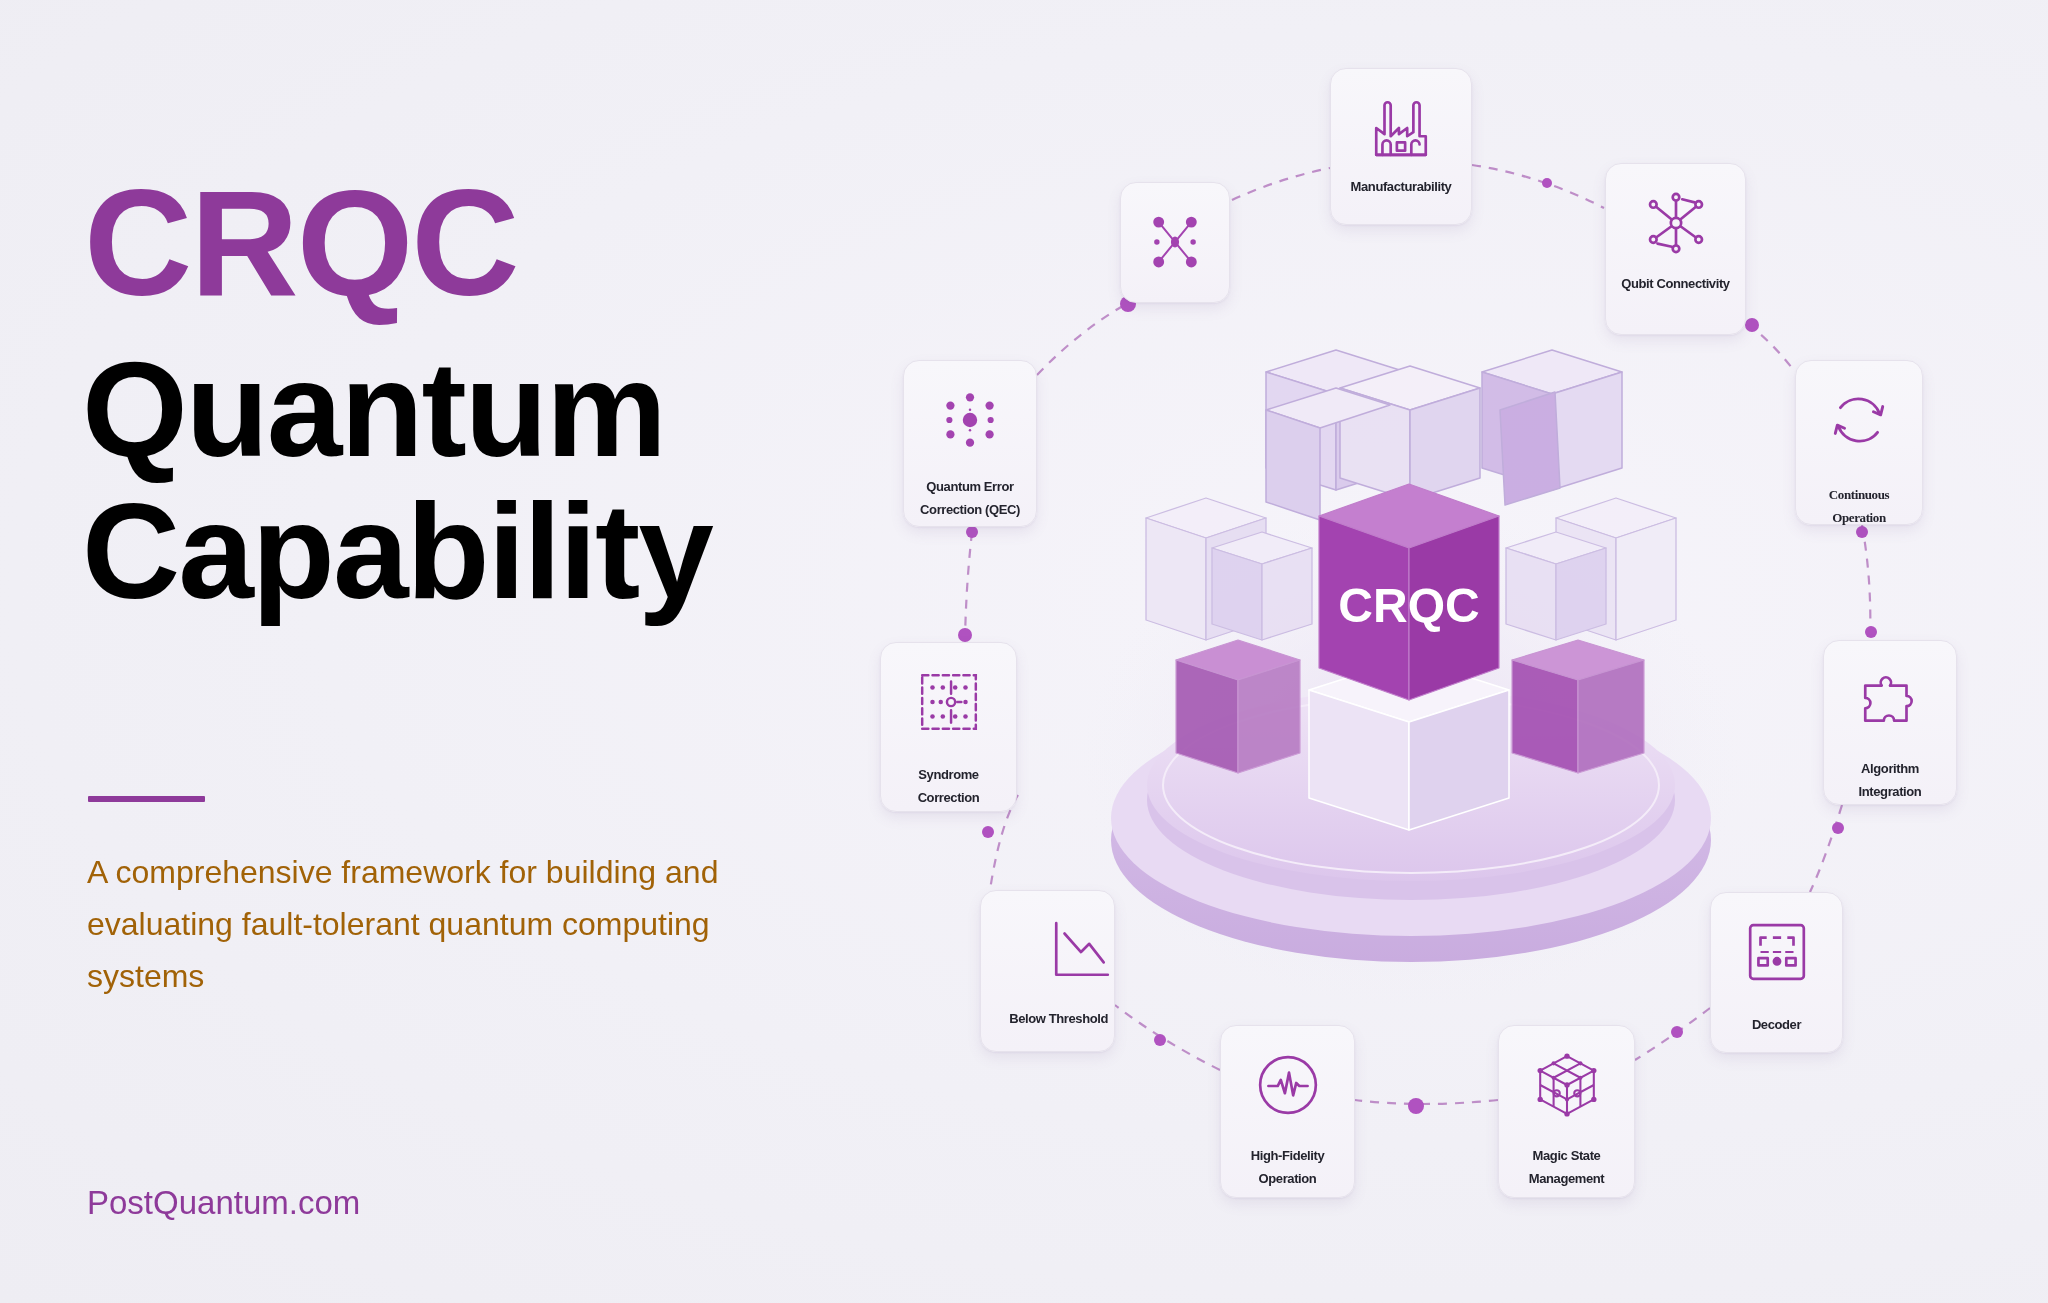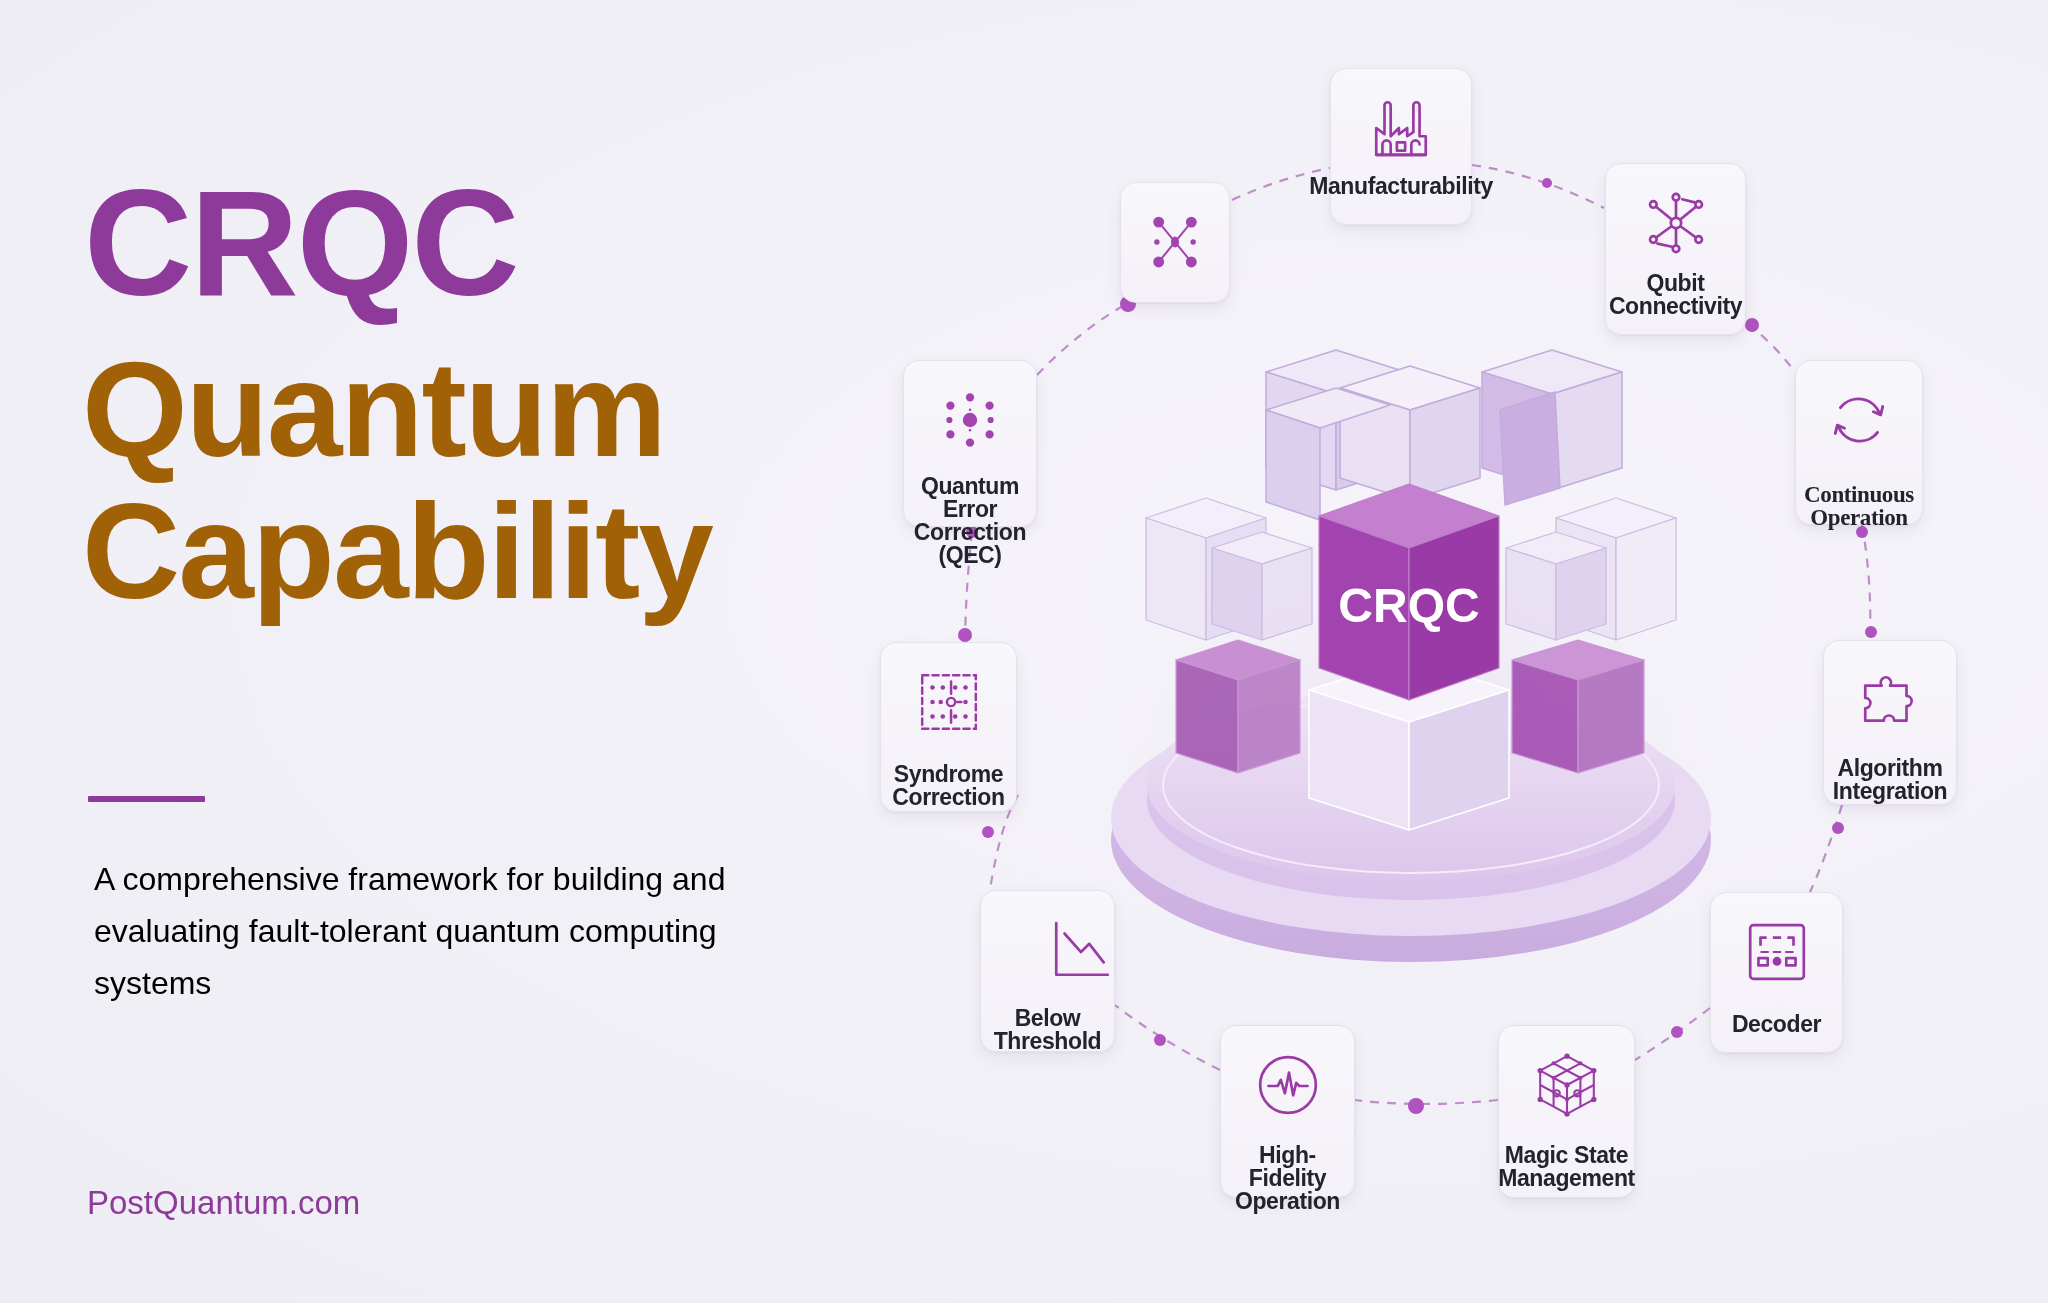--- a/index.html
+++ b/index.html
@@ -9,47 +9,47 @@
     font-family: "Liberation Sans", "DejaVu Sans", sans-serif;
   }
   .title-accent {
     position: absolute; left: 84px; top: 168px; margin: 0;
     font-size: 150px; font-weight: 700; letter-spacing: -2px;
     color: #8e3a9a; line-height: 1;
   }
   .title-main {
     position: absolute; left: 82px; top: 338px; margin: 0;
     font-size: 136px; font-weight: 700; letter-spacing: -2px;
-    color: #a16207; line-height: 142px;
+    color: #000000; line-height: 142px;
   }
   .title-main span { display: block; }
   .divider {
     position: absolute; left: 88px; top: 796px; width: 117px; height: 6px;
     background: #8e3a9a; border-radius: 1px;
   }
   .subtitle {
-    position: absolute; left: 87px; top: 846px; width: 680px; margin: 7px;
-    font-size: 32px; line-height: 52px; color: #000000; font-weight: 400;
+    position: absolute; left: 87px; top: 846px; width: 680px; margin: 0;
+    font-size: 32px; line-height: 52px; color: #a16207; font-weight: 400;
   }
   .footer-link {
     position: absolute; left: 87px; top: 1184px; font-size: 33px;
     color: #8e3a9a; text-decoration: none;
   }
   svg.diagram { position: absolute; left: 0; top: 0; }
   .card {
     position: absolute; box-sizing: border-box;
     background: linear-gradient(180deg, #f8f7fb 0%, #f4f1f8 100%);
     border: 1.5px solid #e6e2ec; border-radius: 16px;
     box-shadow: 0 6px 14px rgba(120, 90, 150, 0.10), 0 1px 2px rgba(120,90,150,0.08);
     display: flex; flex-direction: column; align-items: center;
     cursor: pointer;
   }
   .card .icon { width: 66px; height: 66px; margin-top: 26px; }
   .card .label {
-    text-align: center; font-size: 23px; line-height: 23px;
+    text-align: center; font-size: 13px; line-height: 23px;
     color: #23232d; font-weight: 700; letter-spacing: -0.4px;
     margin-top: 14px; padding: 0 6px;
   }
   .icon svg { width: 100%; height: 100%; overflow: visible; }
   .cube-label {
     position: absolute; left: 1319px; top: 578px; width: 180px; text-align: center;
     font-size: 48px; font-weight: 700; color: #ffffff; letter-spacing: 0px;
   }
 </style>
 </head>

